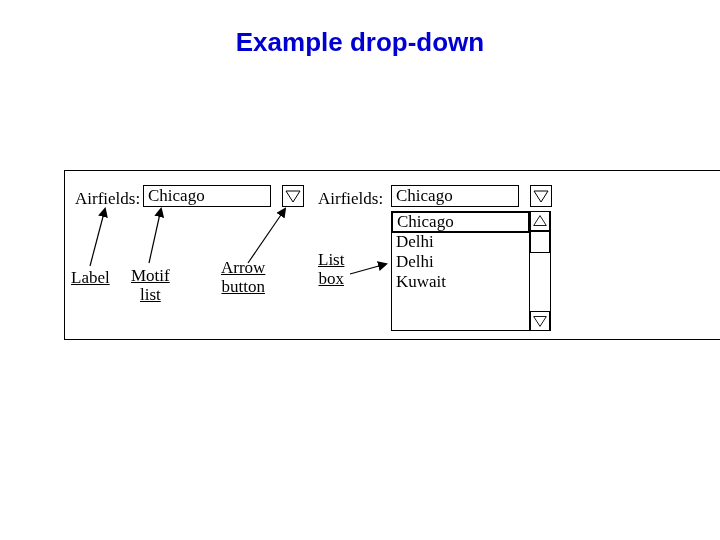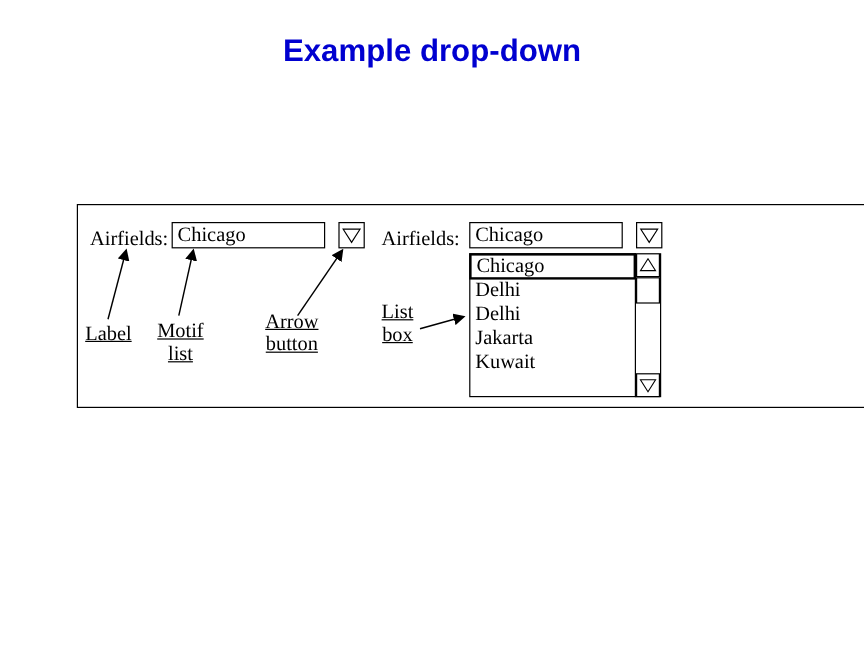--- a/index.html
+++ b/index.html
@@ -234,21 +234,20 @@
     <div class="abs serif call" style="left:253px; top:80px;">
       <span>List</span><br>
       <span>box</span>
     </div>
 
     <div class="abs listbox">
       <div class="list-inner">
         <div class="list-item selected serif">Chicago</div>
         <div class="list-item serif">Delhi</div>
         <div class="list-item serif">Delhi</div>
-        <div class="list-item serif">Jakarta</div>
         <div class="list-item serif">Kuwait</div>
       </div>
       <div class="scrollbar" style="display:flex;flex-direction:column;">
         <div class="sb-btn">
           <svg width="18" height="18" viewBox="0 0 20 20">
             <polygon points="10,4 17,15 3,15" fill="none" stroke="#000" stroke-width="1"></polygon>
           </svg>
         </div>
         <div class="sb-track">
           <div class="sb-thumb" style="top:0px;"></div>

